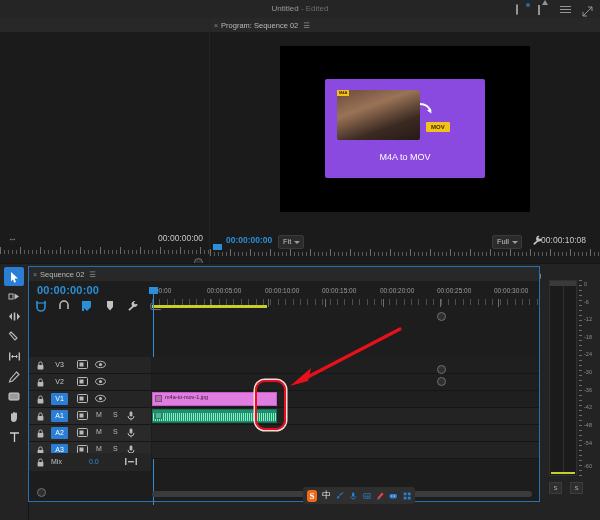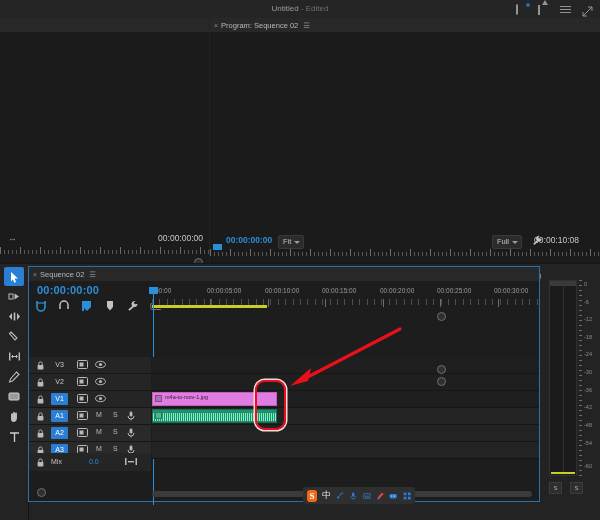--- a/index.html
+++ b/index.html
@@ -59,21 +59,21 @@
   .thumb{position:absolute;left:45px;top:33px;width:160px;height:99px;background:#8a4ae0;border-radius:2px;}
   .thumb .pic{position:absolute;left:12px;top:11px;width:83px;height:50px;border-radius:2px;
     background:linear-gradient(160deg,#6c4a3a 0%,#9a7357 35%,#3b2a22 70%,#241a16 100%);}
   .thumb .picbadge{position:absolute;left:12px;top:11px;background:#f2c21a;color:#3b2a00;
      font-size:4px;font-weight:bold;padding:1px 2px;line-height:1;}
   .thumb .movbadge{position:absolute;left:101px;top:43px;background:#f2c21a;color:#3b2a00;
      font-size:6px;font-weight:bold;padding:2px 5px;border-radius:1px;line-height:1;}
   .thumb .arrow{position:absolute;left:93px;top:22px;width:16px;height:16px;}
   .thumb .cap{position:absolute;left:0;top:73px;width:160px;text-align:center;color:#fff;font-size:9px;}
   #progTc{position:absolute;left:16px;top:217px;color:#2a8fd8;font-size:8.5px;font-weight:bold;}
-  #progDur{position:absolute;right:21px;top:217px;color:#c8c8c8;font-size:8.5px;}
+  #progDur{position:absolute;right:14px;top:217px;color:#c8c8c8;font-size:8.5px;}
   .dropdown{position:absolute;height:12px;border:1px solid #3a3a3a;background:#2b2b2b;border-radius:2px;
      font-size:7.5px;color:#c0c0c0;padding:0 12px 0 4px;line-height:12px;}
   .dropdown:after{content:"";position:absolute;right:3px;top:5px;border-left:3px solid transparent;border-right:3px solid transparent;border-top:3px solid #9a9a9a;}
   .wrench{position:absolute;right:57px;top:217px;}
 
   
   #tools{left:0;top:266px;width:28px;height:254px;background:#232323;border-right:1px solid #141414;}
   .tool{width:20px;height:19px;margin:1px auto 0;display:flex;align-items:center;justify-content:center;border-radius:2px;}
   .tool.sel{background:#2a7fd4;}
   .tool svg{display:block;}
@@ -225,20 +225,34 @@
     </div>
   </div>
 
   <div class="panel" id="progMon">
     <div class="panel-hdr">
       <div class="tab">
         <span class="x">×</span><span>Program: Sequence 02</span><span class="menu">☰</span>
       </div>
     </div>
 
+    <div id="progStage">
+      <div class="video">
+        <div class="thumb">
+          <div class="pic"></div>
+          <div class="picbadge">M4A</div>
+          <svg class="arrow" viewBox="0 0 16 16">
+            <path d="M2 3 C8 3 11 6 12.5 10" stroke="#ffffff" stroke-width="2" fill="none"></path>
+            <path d="M9 9.5 L13.5 12.5 L13 7.5 Z" fill="#ffffff"></path>
+          </svg>
+          <div class="movbadge">MOV</div>
+          <div class="cap">M4A to MOV</div>
+        </div>
+      </div>
+    </div>
 
     <span id="progTc">00:00:00:00</span>
     <span class="dropdown" style="left:68px;top:217px;">Fit</span>
     <span class="dropdown" style="right:78px;top:217px;">Full</span>
     <svg class="wrench" width="11" height="11" viewBox="0 0 12 12">
       <path d="M8.5 1.2 A3 3 0 1 0 10.5 4 L7.5 4.2 L6.9 2.2 Z" fill="#c2c2c2"></path>
       <rect x="1" y="7.3" width="6.5" height="1.8" transform="rotate(-42 4 8)" fill="#c2c2c2"></rect>
     </svg>
     <span id="progDur">00:00:10:08</span>
 

